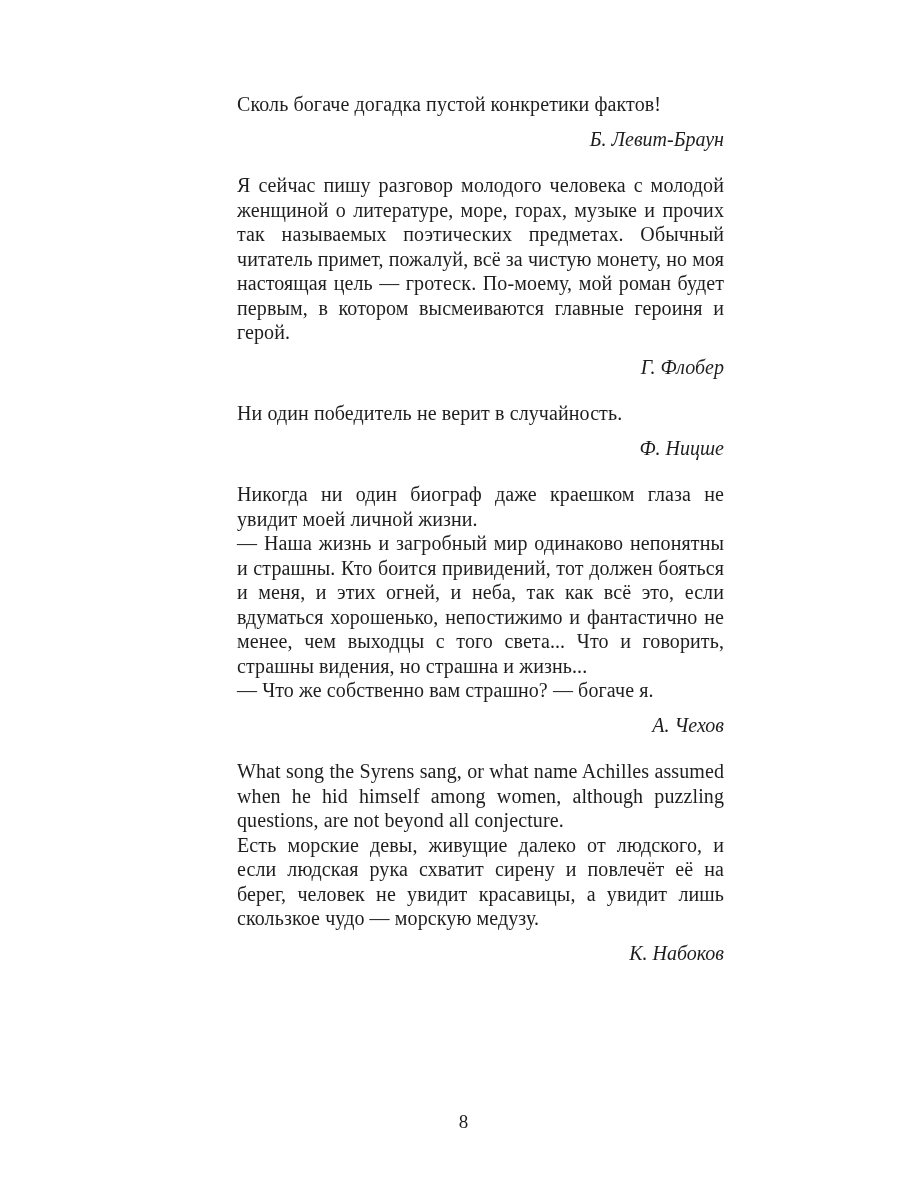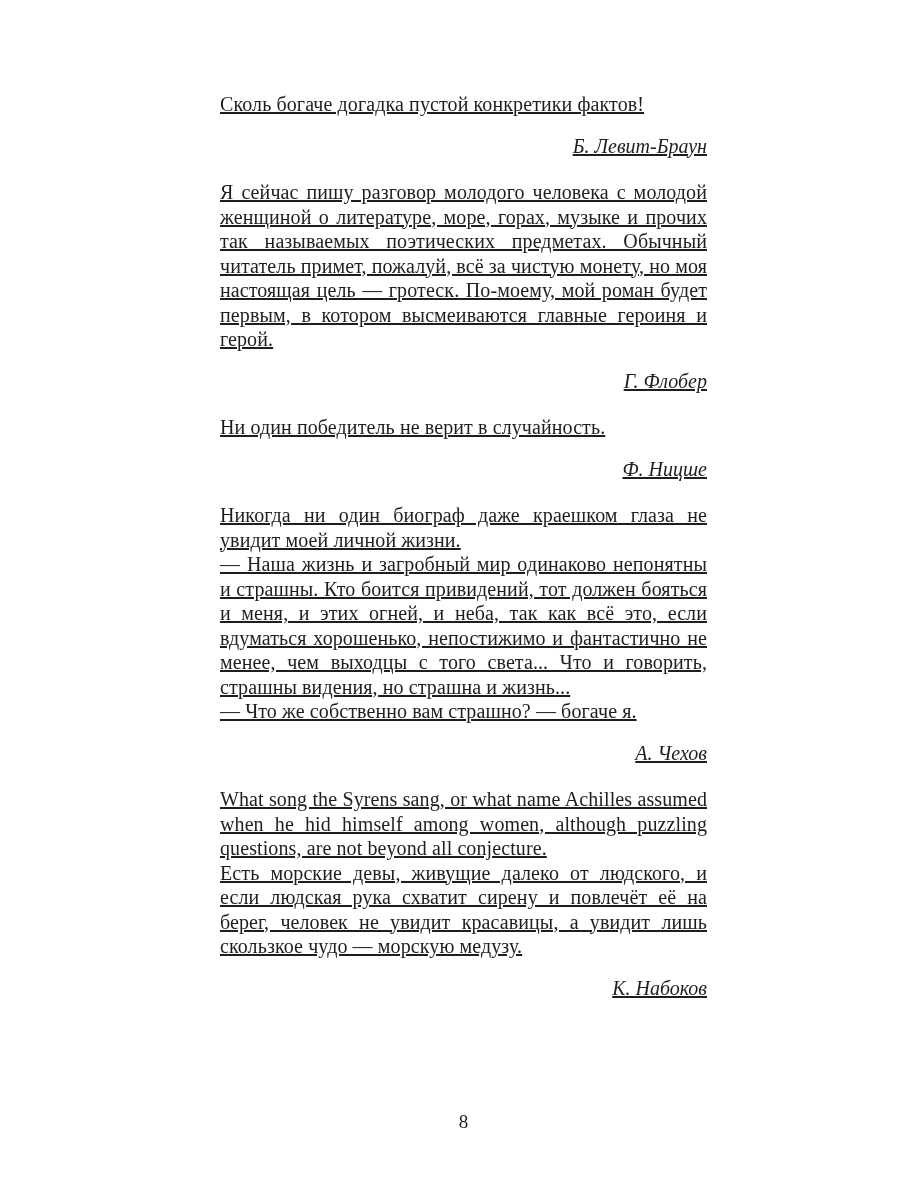--- a/index.html
+++ b/index.html
@@ -11,37 +11,36 @@
     position: relative;
     width: 900px;
     height: 1200px;
     background: #ffffff;
     font-family: "Liberation Serif", serif;
     color: #1e1e1e;
     overflow: hidden;
   }
   .content {
     position: absolute;
-    left: 220px;
+    left: 237px;
     top: 92px;
     width: 487px;
-    text-decoration: underline;
   }
   .quote-block {
     margin: 0;
   }
   .quote-text {
     margin: 0;
     font-size: 20px;
     line-height: 24.5px;
     text-align: justify;
     letter-spacing: 0.1px;
   }
   .attribution {
-    margin: 17px 0 22px 0;
+    margin: 10px 0 22px 0;
     font-size: 20px;
     line-height: 24.5px;
     font-style: italic;
     text-align: right;
   }
   .page-number {
     position: absolute;
     top: 1110px;
     left: 220px;
     width: 487px;

